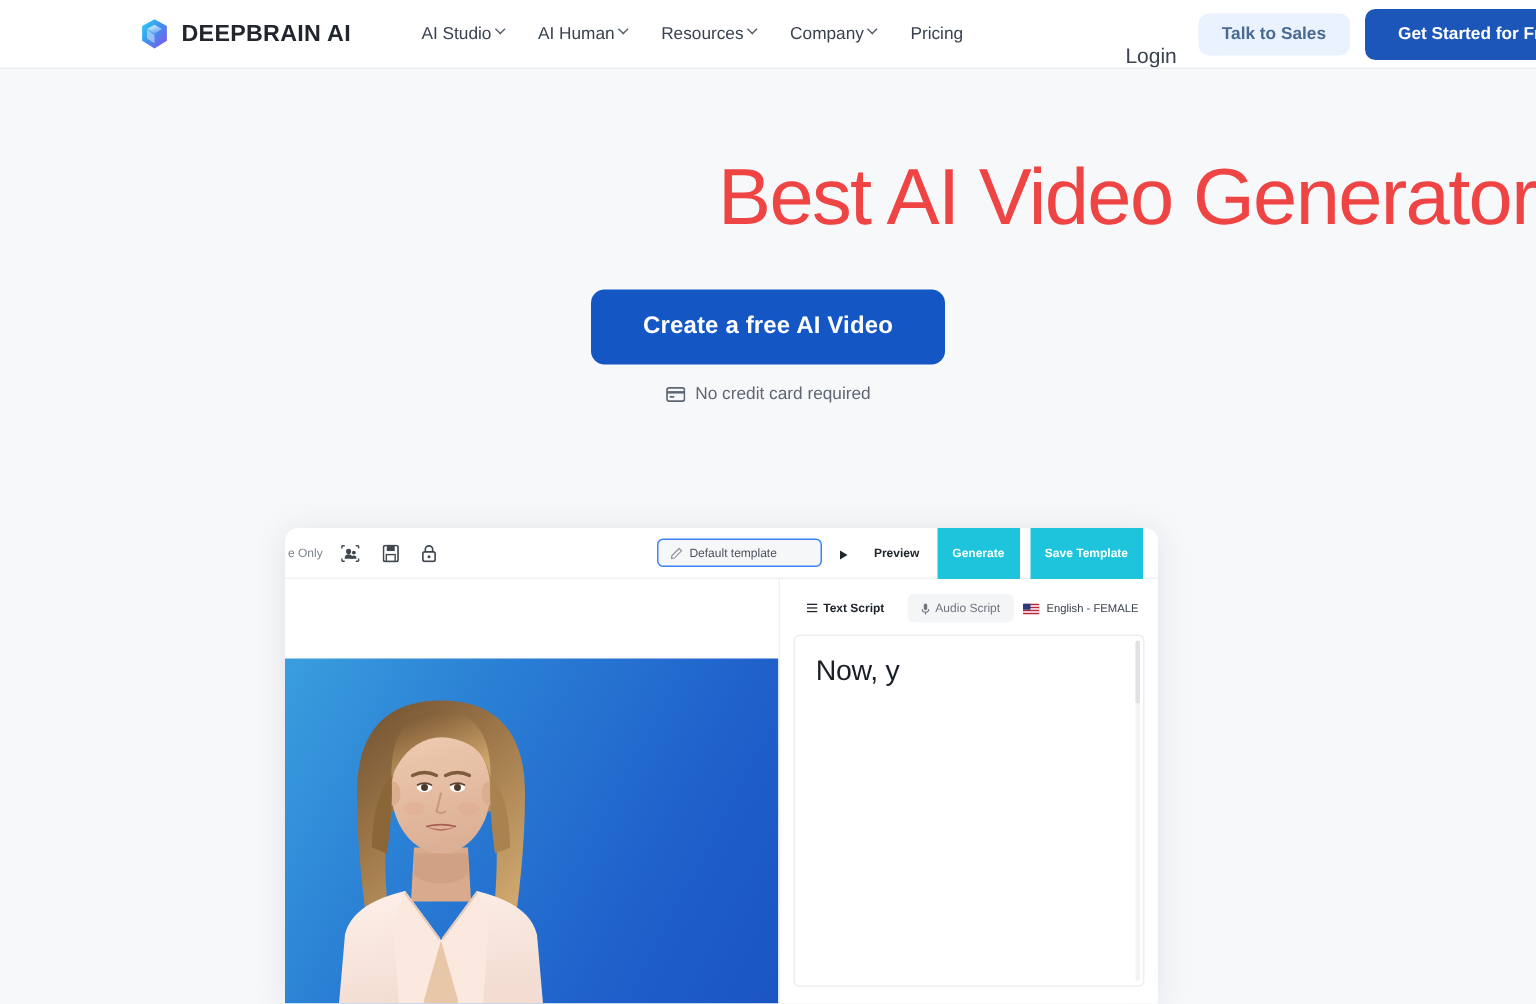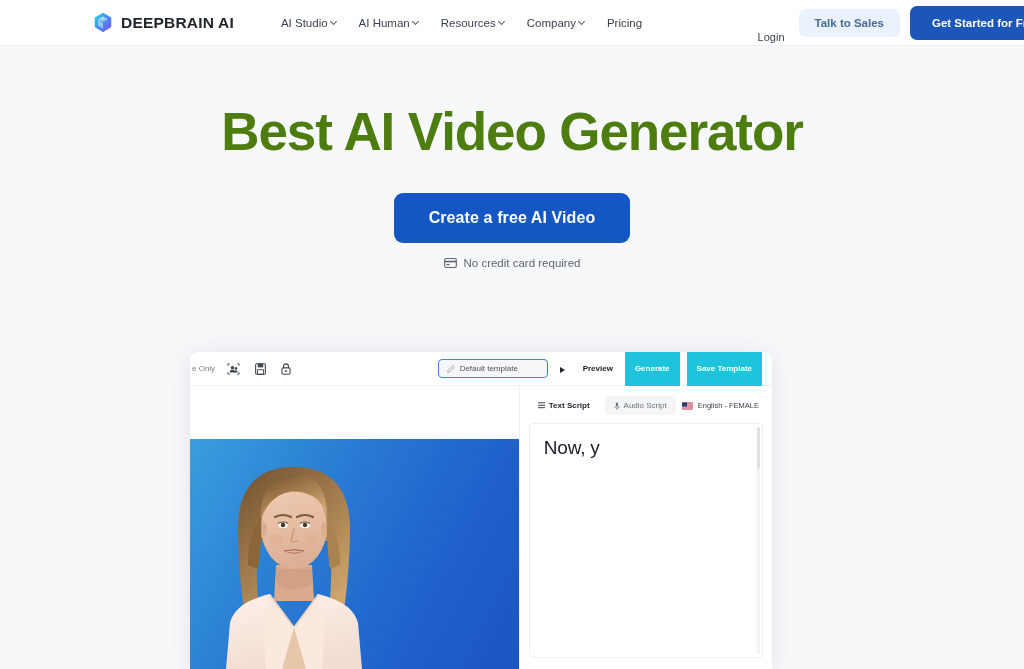--- a/index.html
+++ b/index.html
@@ -56,21 +56,21 @@
   .main-nav {
     display: flex;
     align-items: center;
     gap: 21px;
     margin-left: 47px;
     flex-shrink: 0;
   }
 
   .nav-item {
     display: flex;
-    align-items: center;
+    align-items: flex-start;
     gap: 3px;
     font-size: 11.5px;
     color: #3a4250;
     white-space: nowrap;
     cursor: pointer;
   }
 
   .caret {
     display: inline-block;
     width: 7px;
@@ -92,21 +92,21 @@
     display: flex;
     align-items: center;
     gap: 10px;
     margin-left: auto;
     flex-shrink: 0;
     padding-right: 0;
     margin-right: -38px;
   }
 
   .login-link {
-    font-size: 11px;
+    font-size: 14px;
     color: #3a4250;
     white-space: nowrap;
     cursor: pointer;
     margin-right: 4px;
     margin-top: 28px;
   }
 
   .btn-sales {
     background: #e9f2fd;
     color: #4a6a92;
@@ -135,23 +135,24 @@
 
   
   .hero {
     text-align: center;
     padding-top: 58px;
   }
 
   .hero-title {
     font-size: 53px;
     line-height: 1.05;
-    font-weight: 700;
+    font-weight: 400;
     letter-spacing: -1.1px;
-    color: #4d7c0f;
+    color: #ef4444;
+    text-align: right;
   }
 
   .hero-sub {
     margin-top: 22px;
     font-size: 14.5px;
     line-height: 1.55;
     color: #4b5360;
     max-width: 680px;
     margin-left: auto;
     margin-right: auto;

